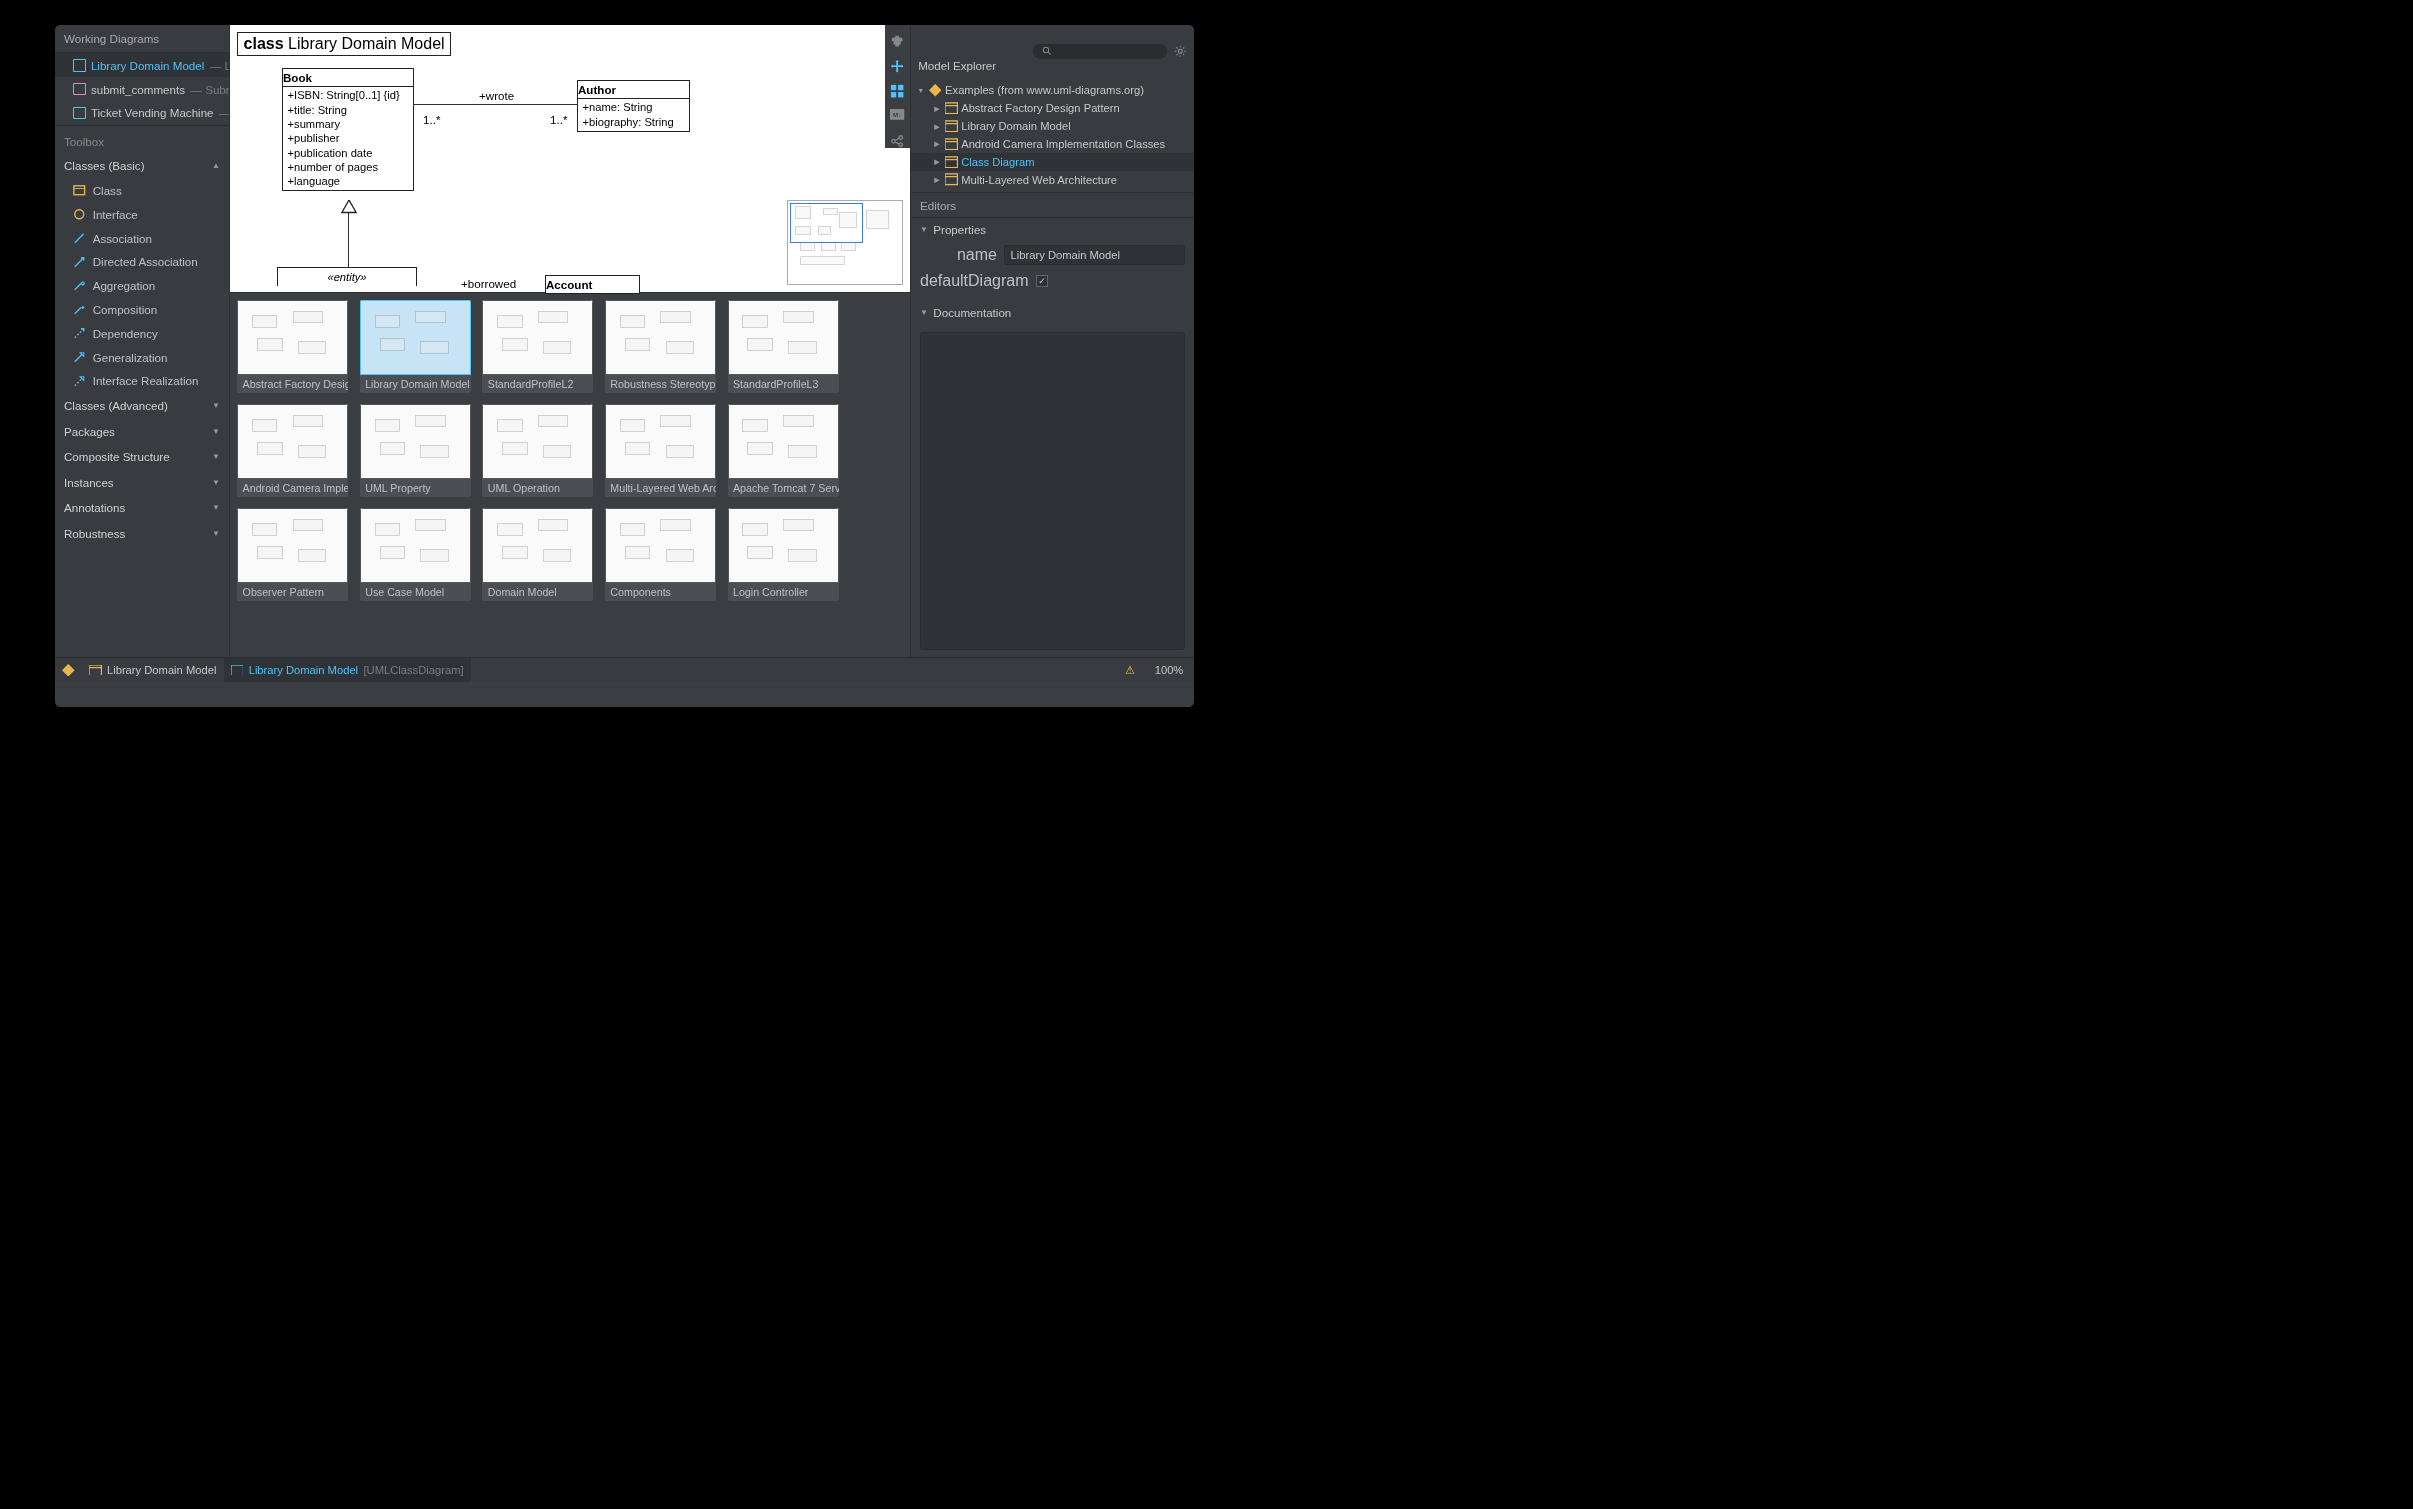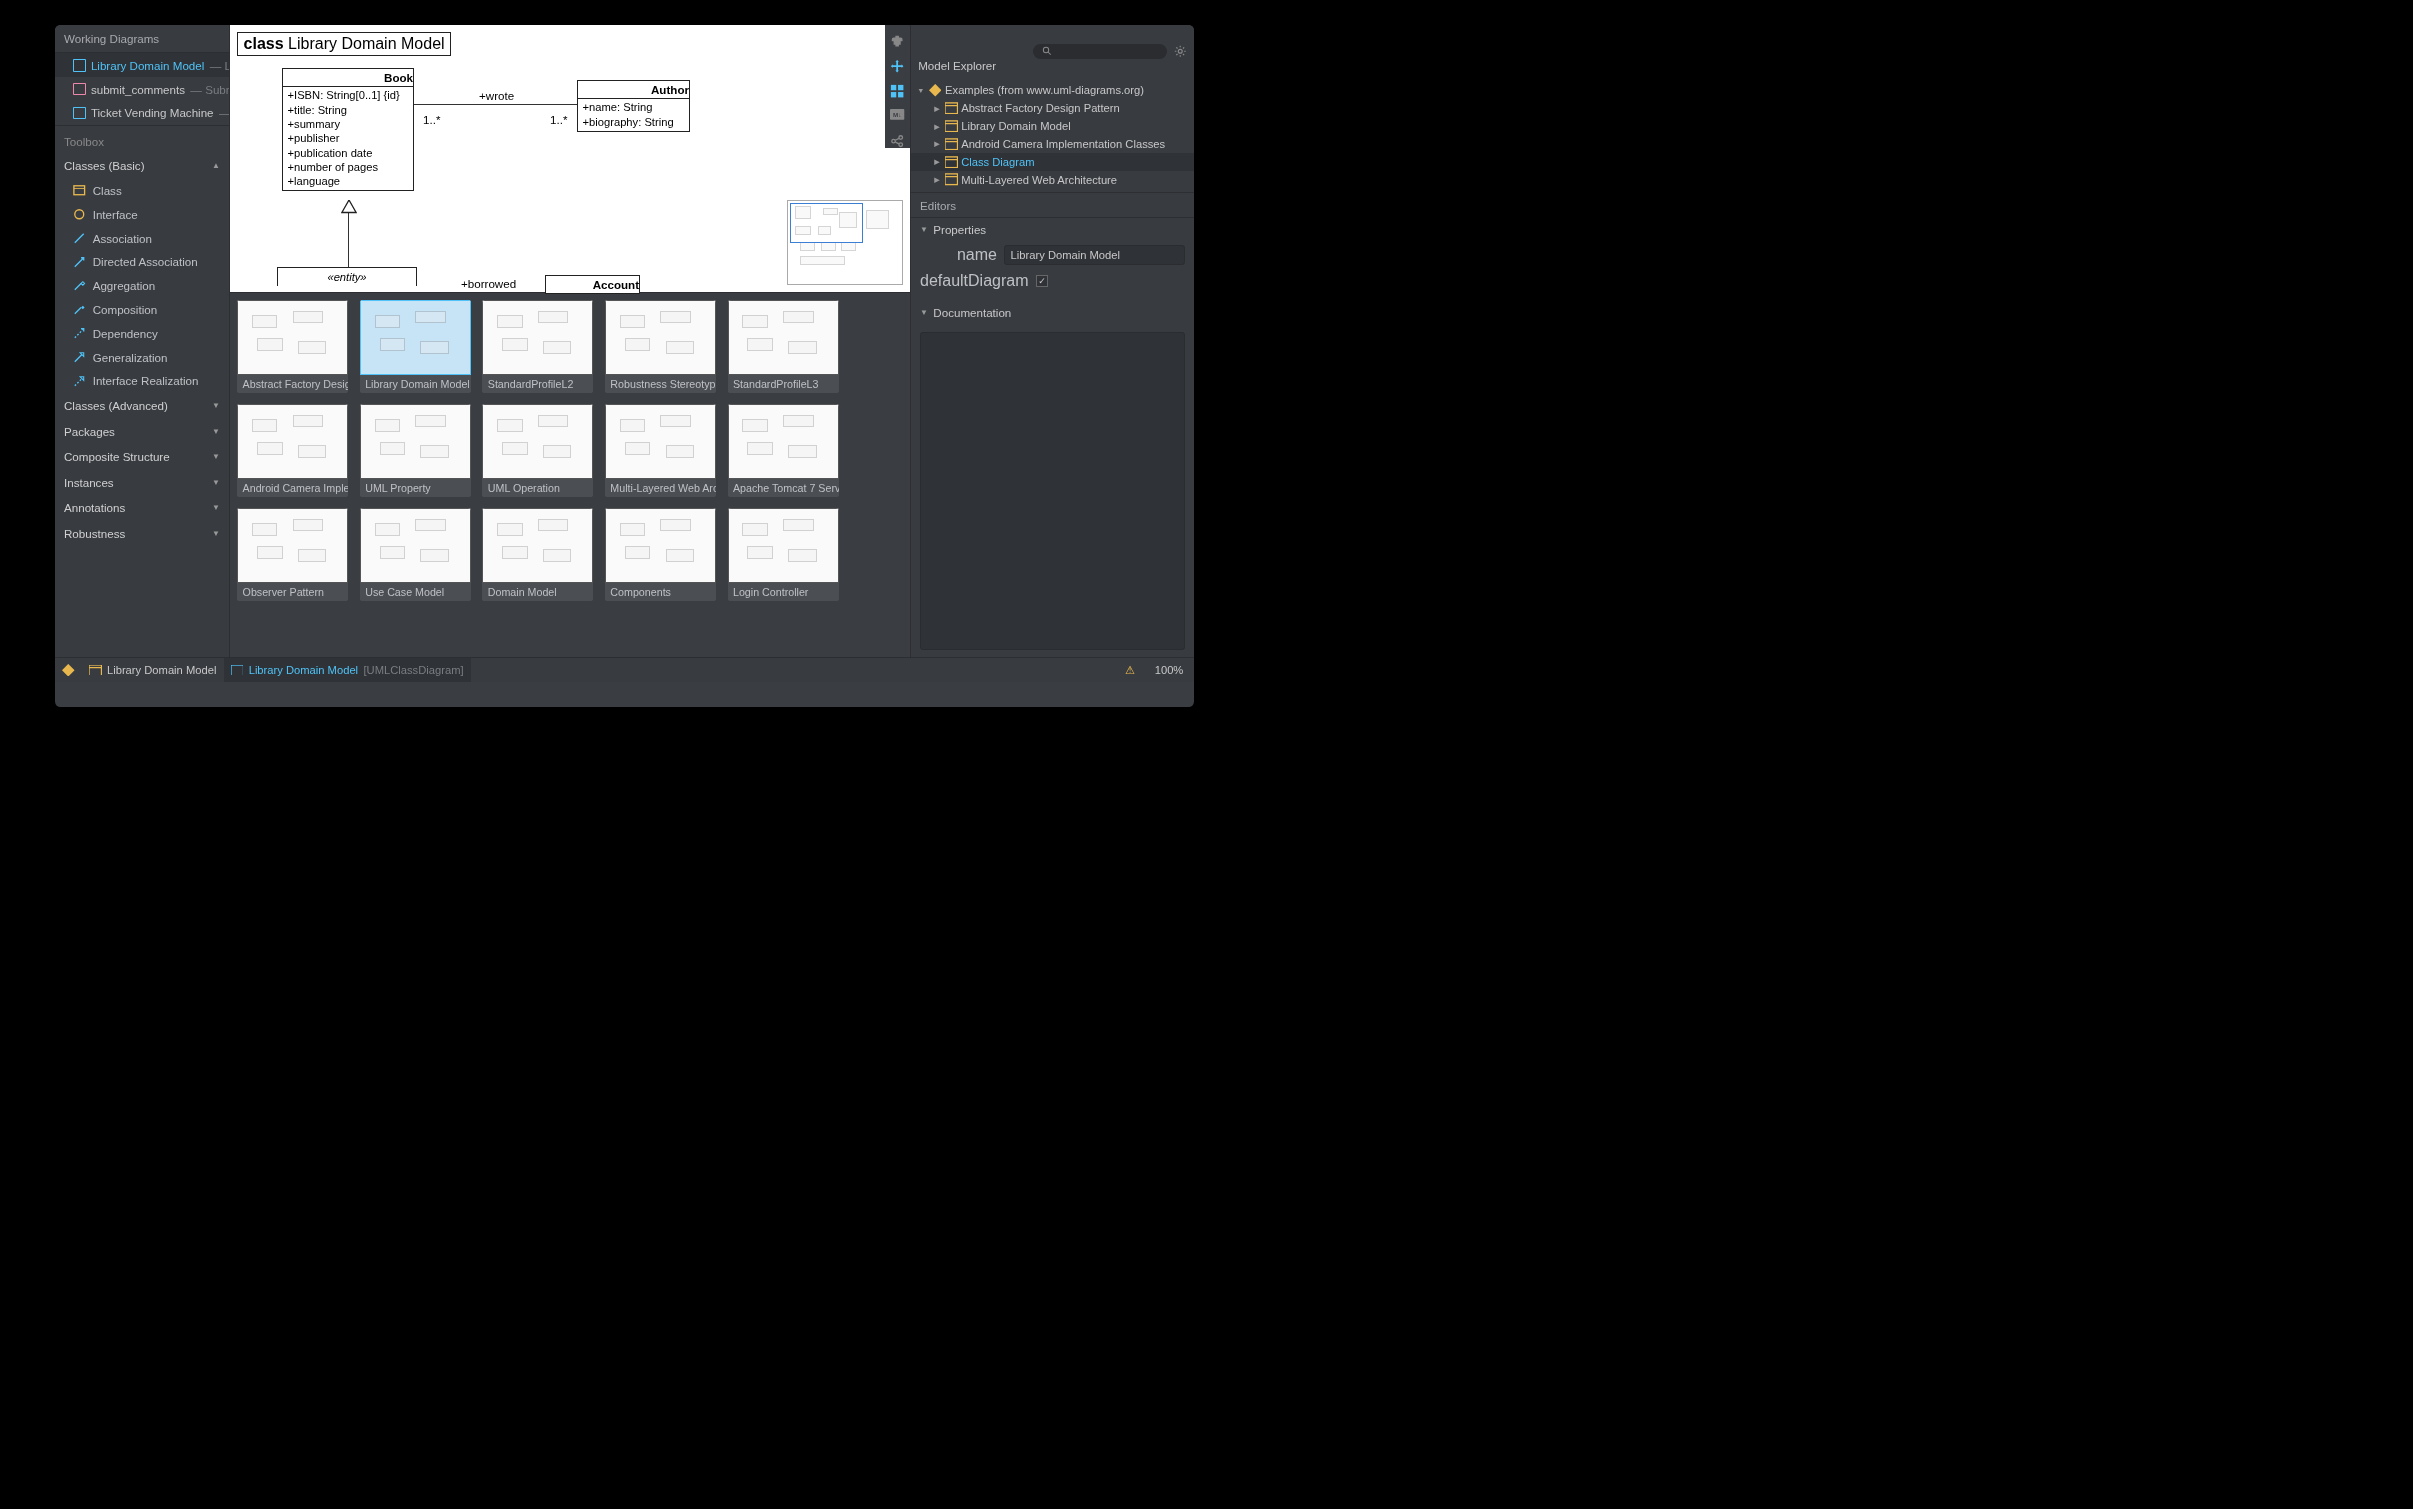--- a/index.html
+++ b/index.html
@@ -28,21 +28,21 @@
 .toolbox-header { padding: 9px 9px 5.4px; color: #888; }
 .tool-cat { display: flex; justify-content: space-between; align-items: center; padding: 6.3px 9px; color: #d0d0d0; cursor: pointer; }
 .tool-cat .chev { font-size: 8px; color: #999; }
 .tool-item { display: flex; align-items: center; padding: 5.4px 9px 5.4px 18px; gap: 7.2px; color: #bfc1c5; }
 .tool-item .ticon { width: 12.5px; height: 12.5px; flex-shrink: 0; display: flex; align-items: center; justify-content: center; }
 .center { flex: 1; display: flex; flex-direction: column; background: #3a3d42; position: relative; }
 .canvas-area { height: 268px; background: #fff; position: relative; border-bottom: 0.9px solid #2c2e32; }
 .canvas-tab { position: absolute; left: 7.2px; top: 7.2px; border: 0.9px solid #222; background: #fff; padding: 1.8px 5.4px; font-size: 16px; color: #000; }
 .canvas-tab b { font-weight: bold; }
 .uml-box { position: absolute; border: 1.3px solid #222; background: #fff; color: #000; font-size: 11.6px; }
-.uml-box .title { border-bottom: 1.3px solid #222; text-align: right; padding: 1.8px 0; font-weight: bold; }
+.uml-box .title { border-bottom: 1.3px solid #222; text-align: left; padding: 1.8px 0; font-weight: bold; }
 .uml-box .section { border-bottom: 1.3px solid #222; padding: 1.8px 4.5px; font-size: 11.2px; line-height: 14.3px; }
 .uml-box .section:last-child { border-bottom: none; }
 .canvas-label { position: absolute; color: #000; font-size: 11.6px; }
 .line { position: absolute; background: #333; }
 .minimap { position: absolute; right: 7.2px; bottom: 7.2px; width: 116px; height: 85px; border: 0.9px solid #aaa; background: #fff; }
 .minimap .view { position: absolute; left: 1.8px; top: 1.8px; width: 73px; height: 40px; border: 1.3px solid #3a7fd4; }
 .right-toolbar { position: absolute; right: 0; top: 0; width: 25px; background: #3a3d42; display: flex; flex-direction: column; align-items: center; gap: 10.7px; padding-top: 9px; }
 .right-toolbar .ricon { width: 14.3px; height: 14.3px; color: #888; }
 .thumbnails { flex: 1; background: #3a3d42; overflow: hidden; }
 .thumb-header { display: flex; justify-content: space-between; align-items: center; padding: 5.4px 10.7px; color: #c8c8c8; font-size: 12.5px; }

